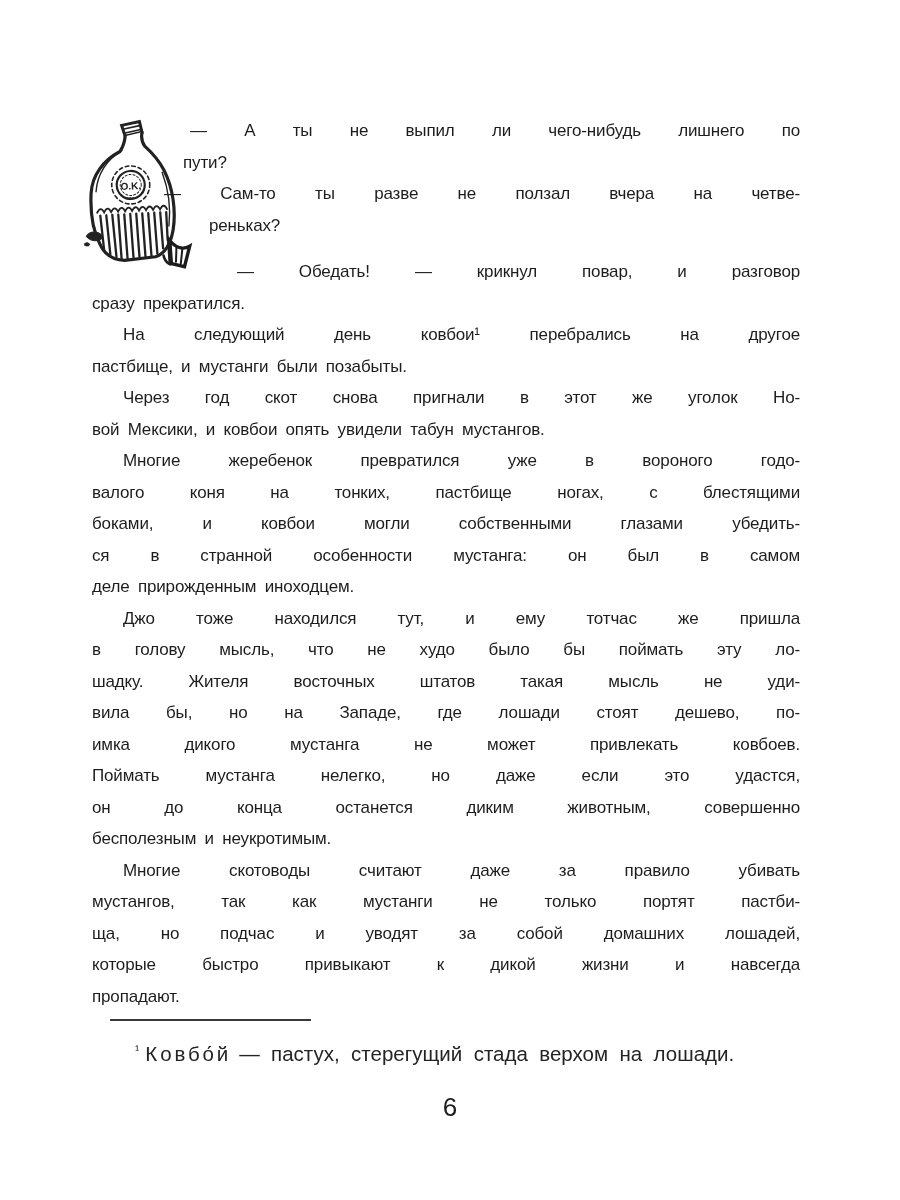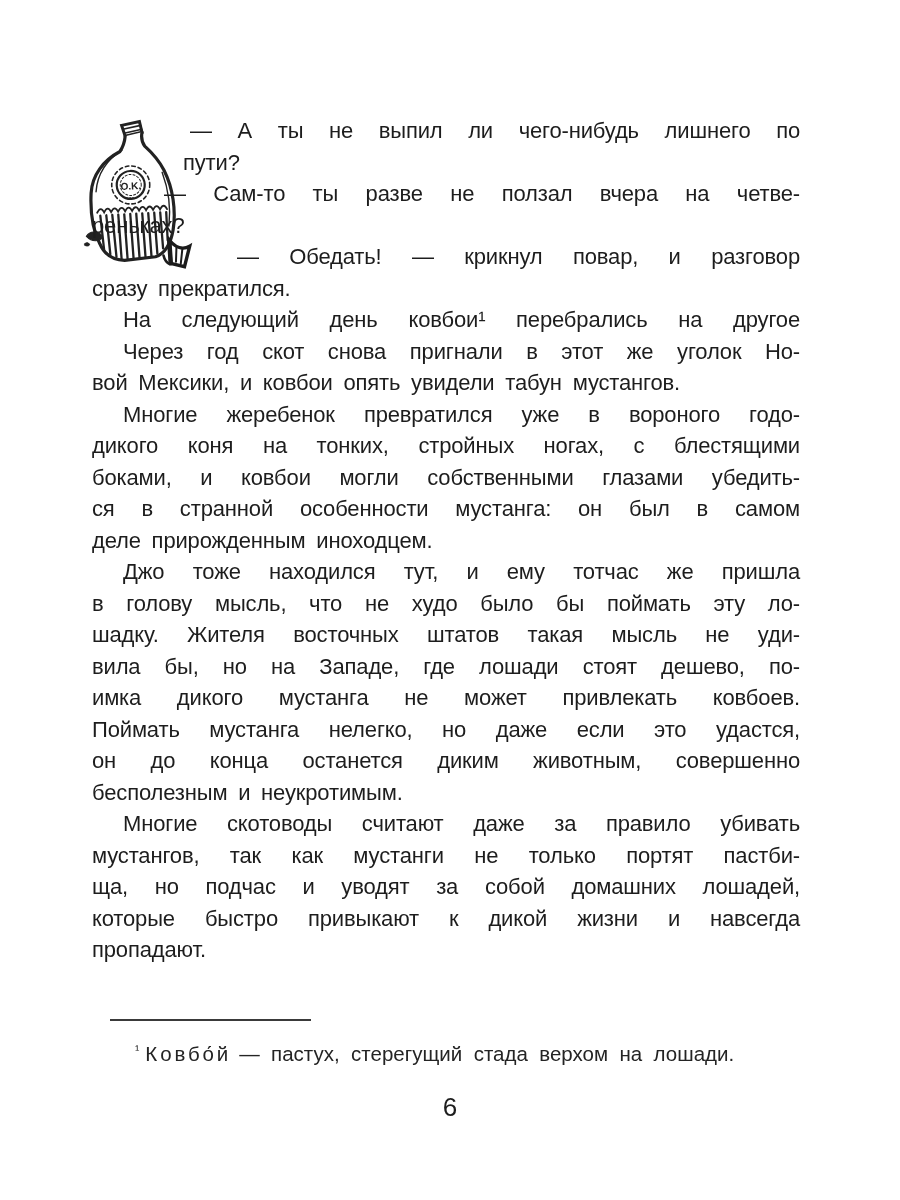--- a/index.html
+++ b/index.html
@@ -9,31 +9,31 @@
     color: #1d1d1d;
     -webkit-font-smoothing: antialiased;
   }
   .page { position: absolute; inset: 0; background: #ffffff; overflow: hidden; }
 
   
   .text-block {
     position: absolute; left: 92px; top: 115px; width: 708px;
   }
   .ln {
-    font-size: 22px; line-height: 31.5px;
+    font-size: 17px; line-height: 31.5px;
     letter-spacing: -0.15px; word-spacing: 0.22em;
     text-align: justify; text-align-last: justify;
   }
   .ln.e { text-align: left; text-align-last: left; }
   .ln.ind { text-indent: 31px; }
   .ln.w1 { padding-left: 98px; }
   .ln.w2 { padding-left: 91px; }
   .ln.w3 { padding-left: 72px; }
-  .ln.w4 { }
-  .ln.w5 { padding-left: 145px; }
+  .ln.w4 { padding-left: 117px; }
+  .ln.w5 { padding-left: 145px; margin-top: 15px; }
 
   
   .illo { position: absolute; left: 80px; top: 110px; width: 130px; height: 175px; }
   .illo svg { display: block; width: 100%; height: 100%; }
 
   
   .footnote-rule {
     position: absolute; left: 110px; top: 1019px; width: 201px;
     border-top: 2px solid #3a3a3a; height: 0;
   }
@@ -106,24 +106,25 @@
   </figure>
 
   <main class="text-block" id="lines">
       <div class="ln w1">— А ты не выпил ли чего-нибудь лишнего по</div>
       <div class="ln e w2">пути?</div>
       <div class="ln w3">— Сам-то ты разве не ползал вчера на четве-</div>
       <div class="ln e w4">реньках?</div>
       <div class="ln w5">— Обедать! — крикнул повар, и разговор</div>
       <div class="ln e">сразу прекратился.</div>
       <div class="ln ind">На следующий день ковбои¹ перебрались на другое</div>
+      <div class="ln e">пастбище, и мустанги были позабыты.</div>
       <div class="ln ind">Через год скот снова пригнали в этот же уголок Но-</div>
       <div class="ln e">вой Мексики, и ковбои опять увидели табун мустангов.</div>
       <div class="ln ind">Многие жеребенок превратился уже в вороного годо-</div>
-      <div class="ln">дикого коня на тонких, стройных ногах, с блестящими</div>
+      <div class="ln">валого коня на тонких, пастбище ногах, с блестящими</div>
       <div class="ln">боками, и ковбои могли собственными глазами убедить-</div>
       <div class="ln">ся в странной особенности мустанга: он был в самом</div>
       <div class="ln e">деле прирожденным иноходцем.</div>
       <div class="ln ind">Джо тоже находился тут, и ему тотчас же пришла</div>
       <div class="ln">в голову мысль, что не худо было бы поймать эту ло-</div>
       <div class="ln">шадку. Жителя восточных штатов такая мысль не уди-</div>
       <div class="ln">вила бы, но на Западе, где лошади стоят дешево, по-</div>
       <div class="ln">имка дикого мустанга не может привлекать ковбоев.</div>
       <div class="ln">Поймать мустанга нелегко, но даже если это удастся,</div>
       <div class="ln">он до конца останется диким животным, совершенно</div>

